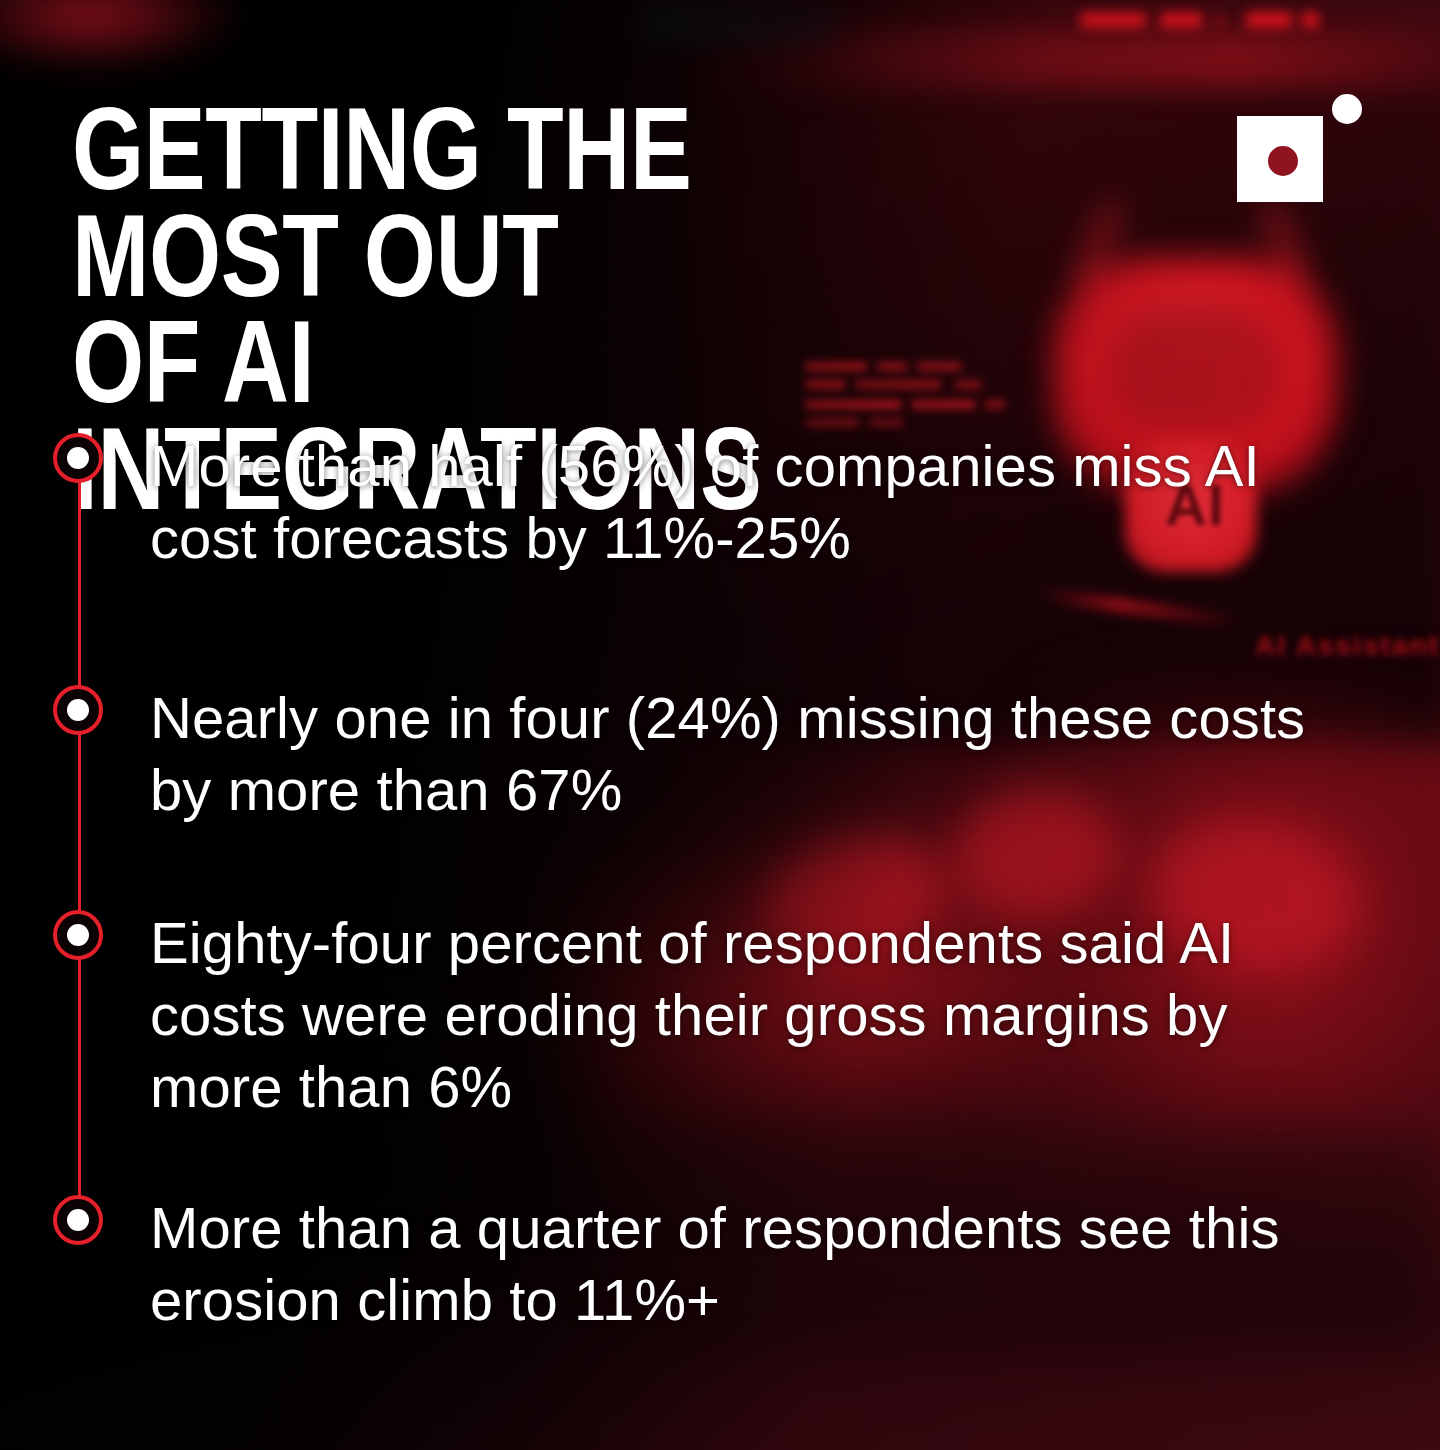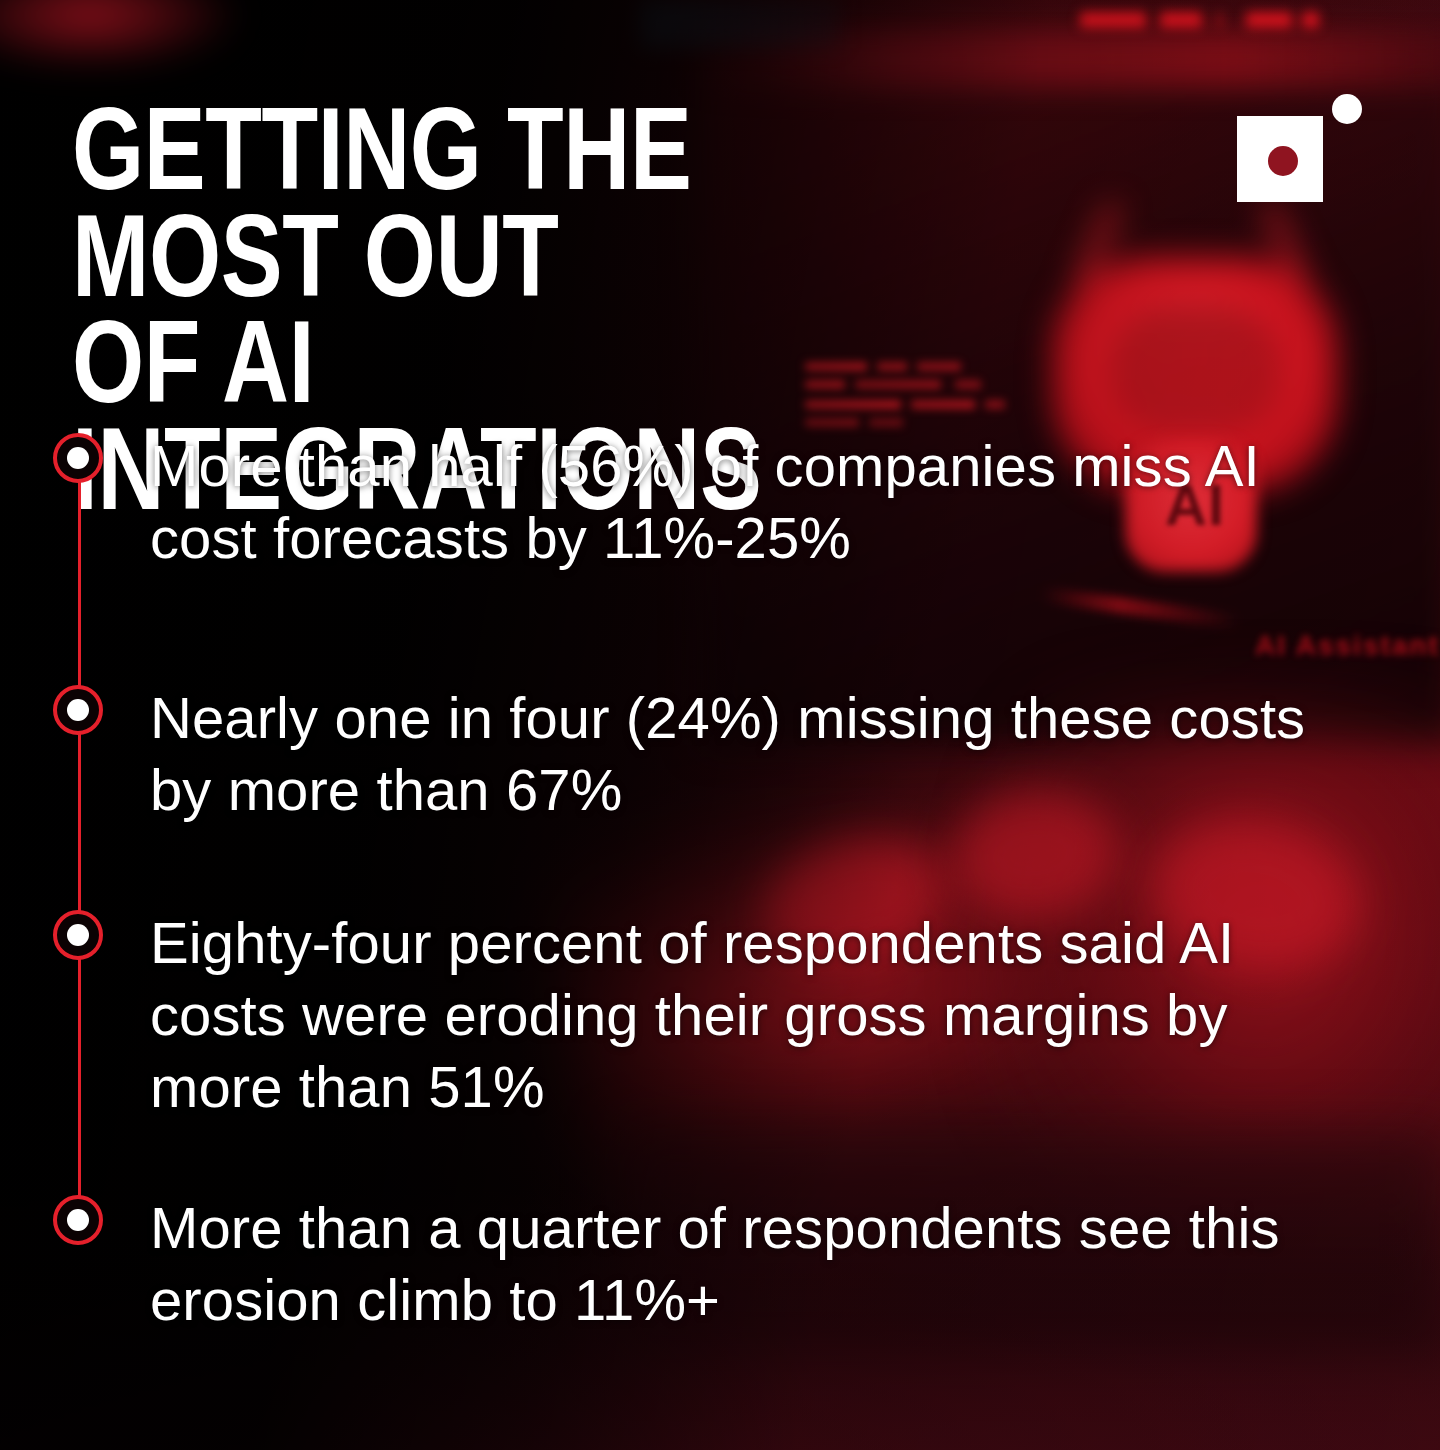--- a/index.html
+++ b/index.html
@@ -310,21 +310,21 @@
         <div class="marker" style="top: 685px;">
           <div class="core"></div>
         </div>
         <div class="btext" style="top: 682px;">Nearly one in four (24%) missing these costs by more than 67%</div>
       </div>
 
       <div class="bullet-row">
         <div class="marker" style="top: 910px;">
           <div class="core"></div>
         </div>
-        <div class="btext" style="top: 907px;">Eighty-four percent of respondents said AI costs were eroding their gross margins by more than 51%</div>
+        <div class="btext" style="top: 907px;">Eighty-four percent of respondents said AI costs were eroding their gross margins by more than 6%</div>
       </div>
 
       <div class="bullet-row">
         <div class="marker" style="top: 1195px;">
           <div class="core"></div>
         </div>
         <div class="btext" style="top: 1192px;">More than a quarter of respondents see this erosion climb to 11%+</div>
       </div>
     </div>
 

